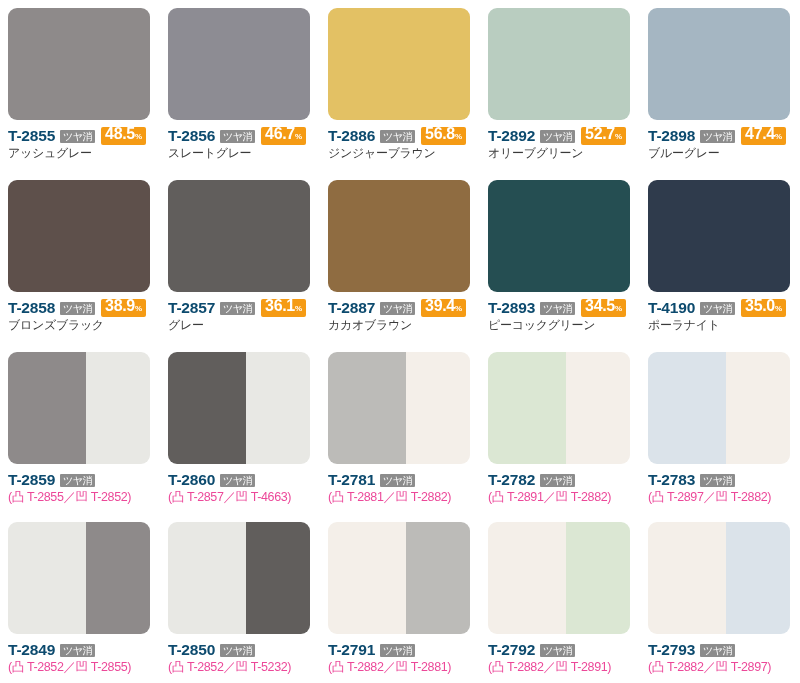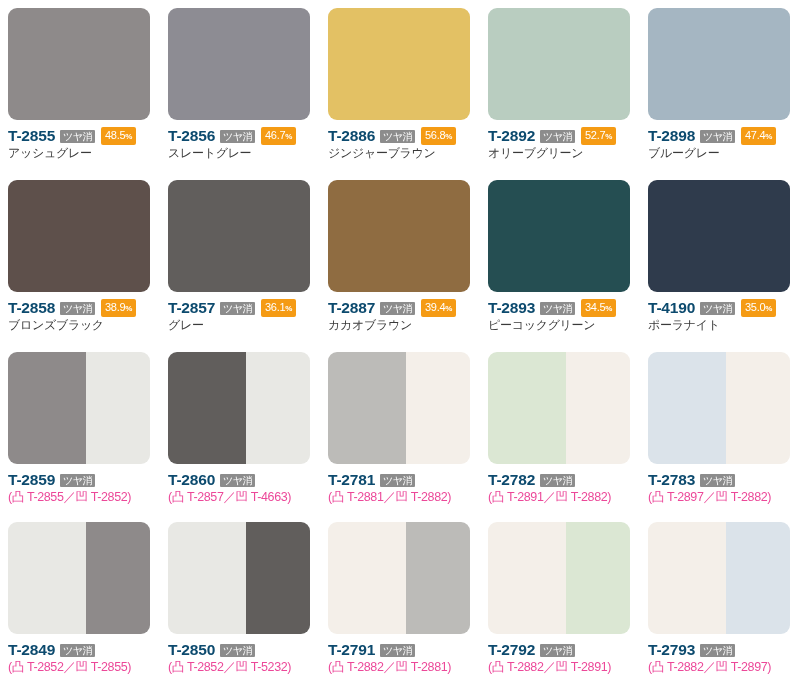--- a/index.html
+++ b/index.html
@@ -74,22 +74,22 @@
     display: inline-block;
     margin-left: 6px;
     background: #f59b14;
     color: #ffffff;
     border-radius: 2px;
     padding: 0px 4px 1px 4px;
     line-height: 14px;
     transform: translateY(0px);
   }
   .pct-badge .pct-num {
-    font-size: 11px;
-    font-weight: 400;
+    font-size: 16px;
+    font-weight: 700;
     letter-spacing: -0.3px;
   }
   .pct-badge .pct-sym {
     font-size: 8px;
     font-weight: 700;
     margin-left: 0px;
   }
 
   .name {
     margin-top: 2px;

